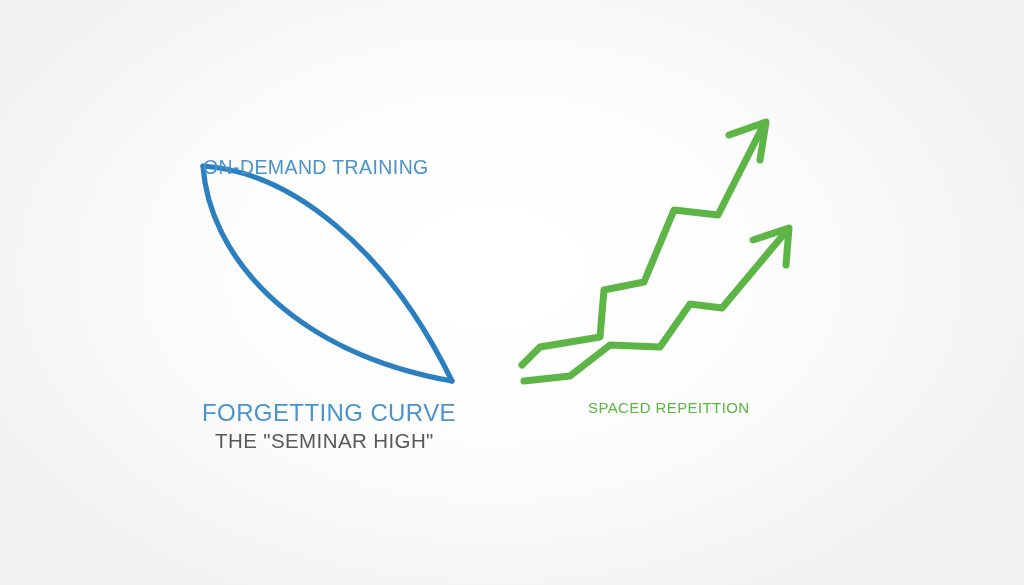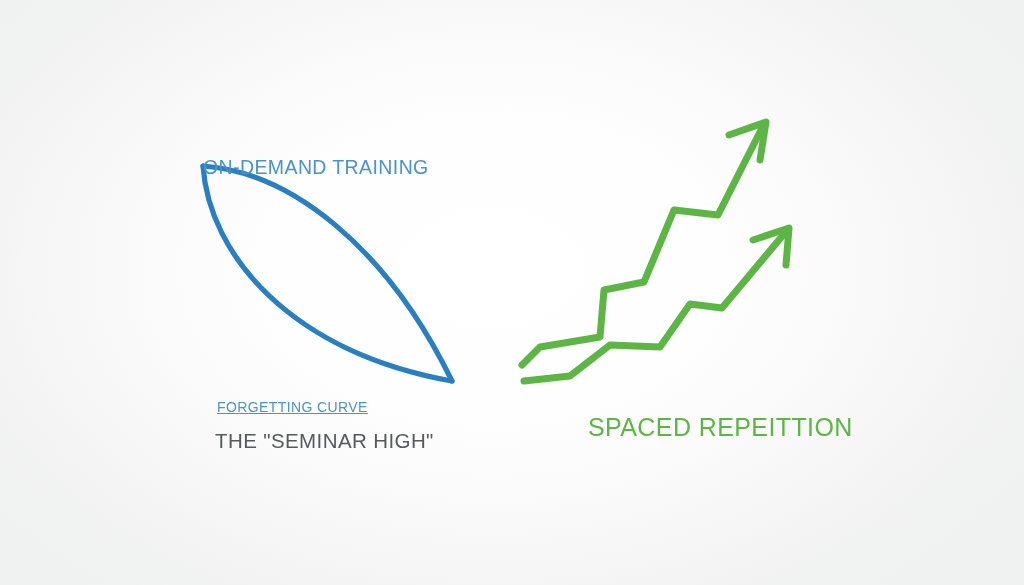--- a/index.html
+++ b/index.html
@@ -40,31 +40,30 @@
     letter-spacing: 0.4px;
   }
   .cap-hdr {
     font-size: 19.5px;
     color: #4a93cb;
     left: 203px;
     top: 128px;
     margin-top: 28px;
   }
   .cap-blue {
-    font-size: 14px;
+    font-size: 24px;
     color: #4a93cb;
-    left: 217px;
+    left: 202px;
     top: 399px;
-    text-decoration: underline;
   }
   .cap-green {
-    font-size: 25px;
+    font-size: 15px;
     color: #5cb544;
     left: 588px;
-    top: 413px;
+    top: 399px;
     text-align: center;
   }
   .cap-sub {
     font-size: 20.5px;
     color: #58595b;
     top: 429px;
   }
   .cap-sub-left  { left: 215px; }
   .cap-sub-right { left: 584px; }
 </style>

